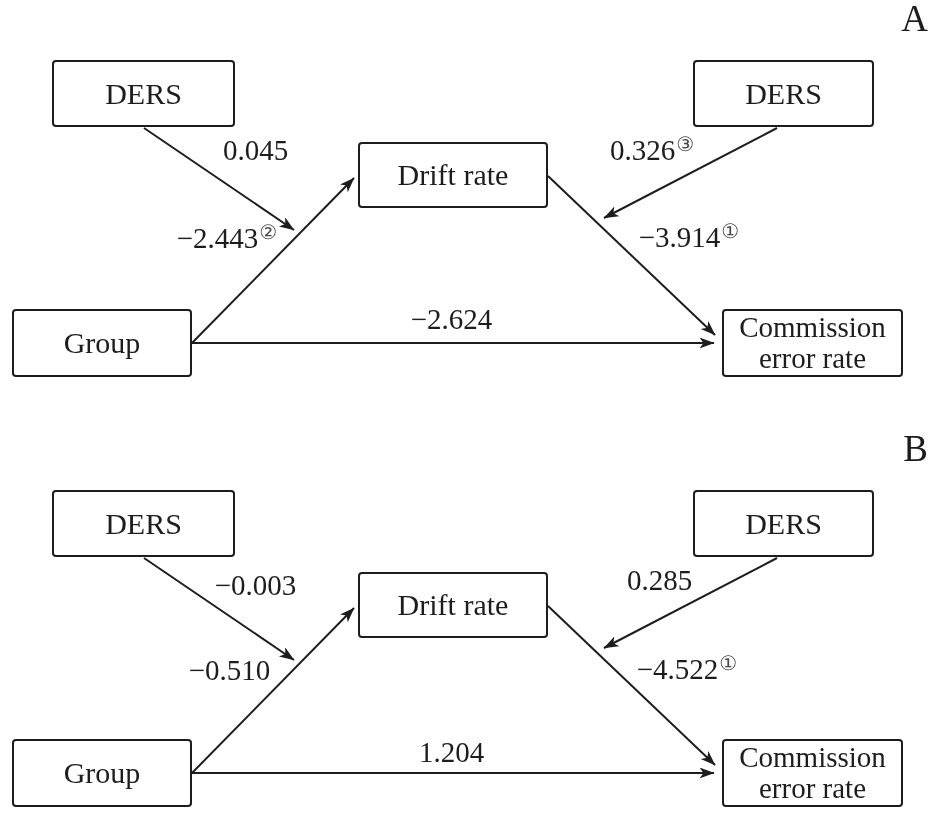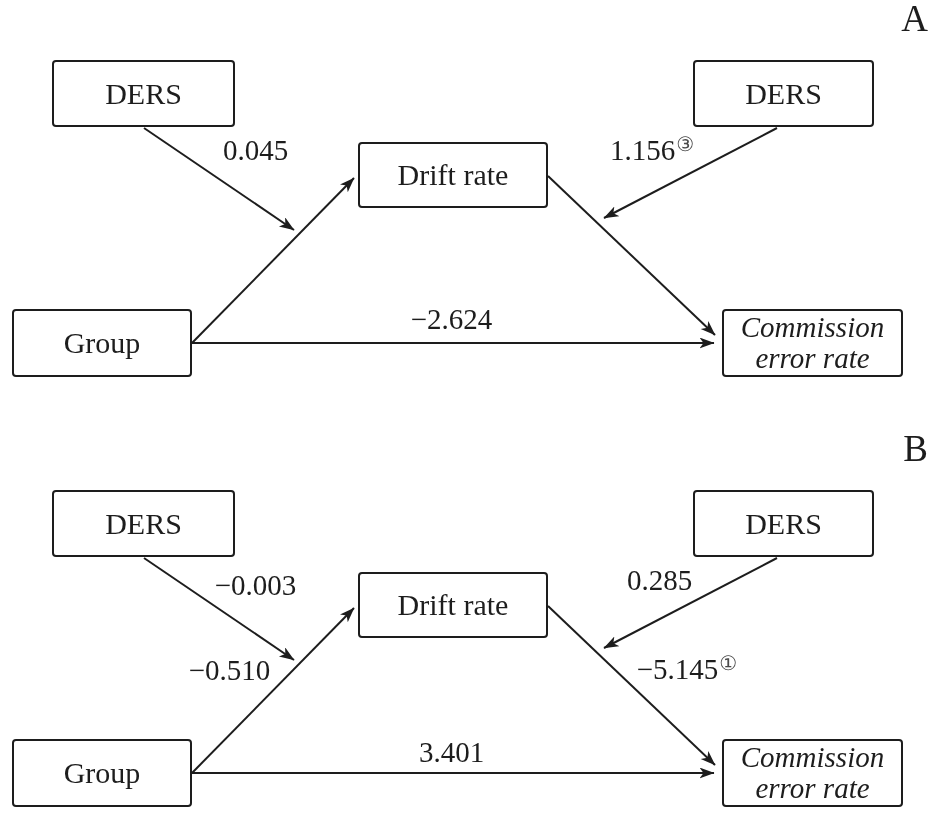--- a/index.html
+++ b/index.html
@@ -10,21 +10,21 @@
   }
   .figure{position:relative;width:934px;height:815px;background:#ffffff;overflow:hidden;}
   .panel{position:absolute;left:0;width:934px;}
   .wires{position:absolute;left:0;top:0;}
   .wires line{stroke:#1d1d1d;stroke-width:2;}
   .node{
     position:absolute;display:flex;align-items:center;justify-content:center;
     border:2.5px solid #1d1d1d;border-radius:4px;background:#ffffff;
     font-size:30px;line-height:1.06;text-align:center;box-sizing:border-box;
   }
-  .node.outcome{flex-direction:column;font-size:29px;font-style:italic;}
+  .node.outcome{flex-direction:column;font-size:29px;}
   .node.outcome span{display:block;}
   .coef{
     position:absolute;transform:translateX(-50%);
     font-size:29px;white-space:nowrap;text-align:right;
   }
   .coef sup{font-size:20px;color:#4a4a4a;vertical-align:9px;margin-left:1px;line-height:0;}
   .panel-letter{position:absolute;right:6px;top:0;font-size:37px;line-height:1;}
 </style>
 </head>
 <body>
@@ -60,22 +60,28 @@
       <span>Group</span>
     </div>
     <div class="node outcome" style="left:722px;top:309px;width:181px;height:68px">
       <span>Commission</span>
       <span>error rate</span>
     </div>
 
     <div class="coef" style="left:256px;top:134px">
       <span>0.045</span><sup></sup>
     </div>
+    <div class="coef" style="left:227px;top:222px">
+      <span>−2.443</span><sup>②</sup>
+    </div>
     <div class="coef" style="left:652px;top:134px">
-      <span>1.156</span><sup>③</sup>
+      <span>0.326</span><sup>③</sup>
+    </div>
+    <div class="coef" style="left:689px;top:221px">
+      <span>−3.914</span><sup>①</sup>
     </div>
     <div class="coef" style="left:452px;top:303px">
       <span>−2.624</span><sup></sup>
     </div>
   </section>
 
   <section class="panel" style="top:430px;height:385px">
     <div class="panel-letter">B</div>
 
     <svg class="wires" width="934" height="385" viewBox="0 0 934 385">
@@ -111,20 +117,20 @@
     <div class="coef" style="left:256px;top:139px">
       <span>−0.003</span><sup></sup>
     </div>
     <div class="coef" style="left:230px;top:224px">
       <span>−0.510</span><sup></sup>
     </div>
     <div class="coef" style="left:660px;top:134px">
       <span>0.285</span><sup></sup>
     </div>
     <div class="coef" style="left:687px;top:223px">
-      <span>−5.145</span><sup>①</sup>
+      <span>−4.522</span><sup>①</sup>
     </div>
     <div class="coef" style="left:452px;top:306px">
-      <span>3.401</span><sup></sup>
+      <span>1.204</span><sup></sup>
     </div>
   </section>
 
 </div>
 
 </body></html>

